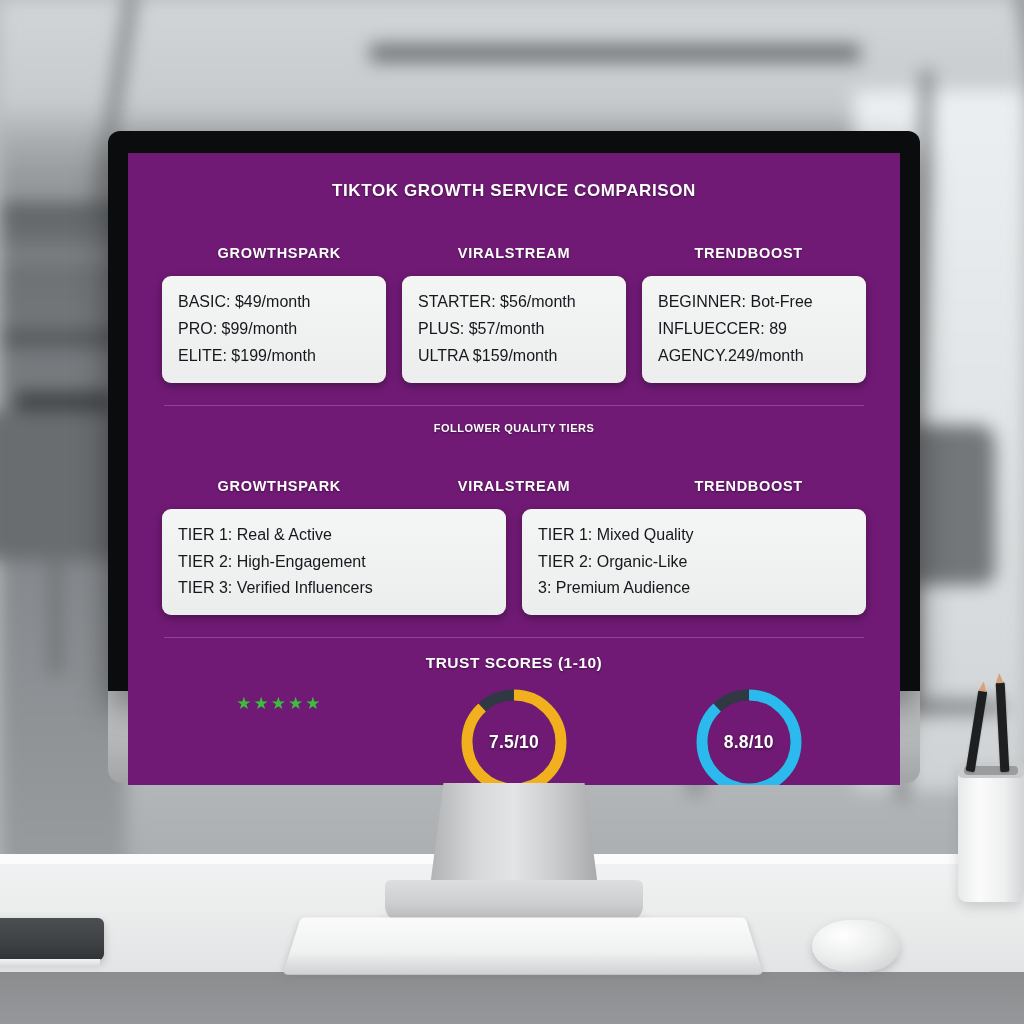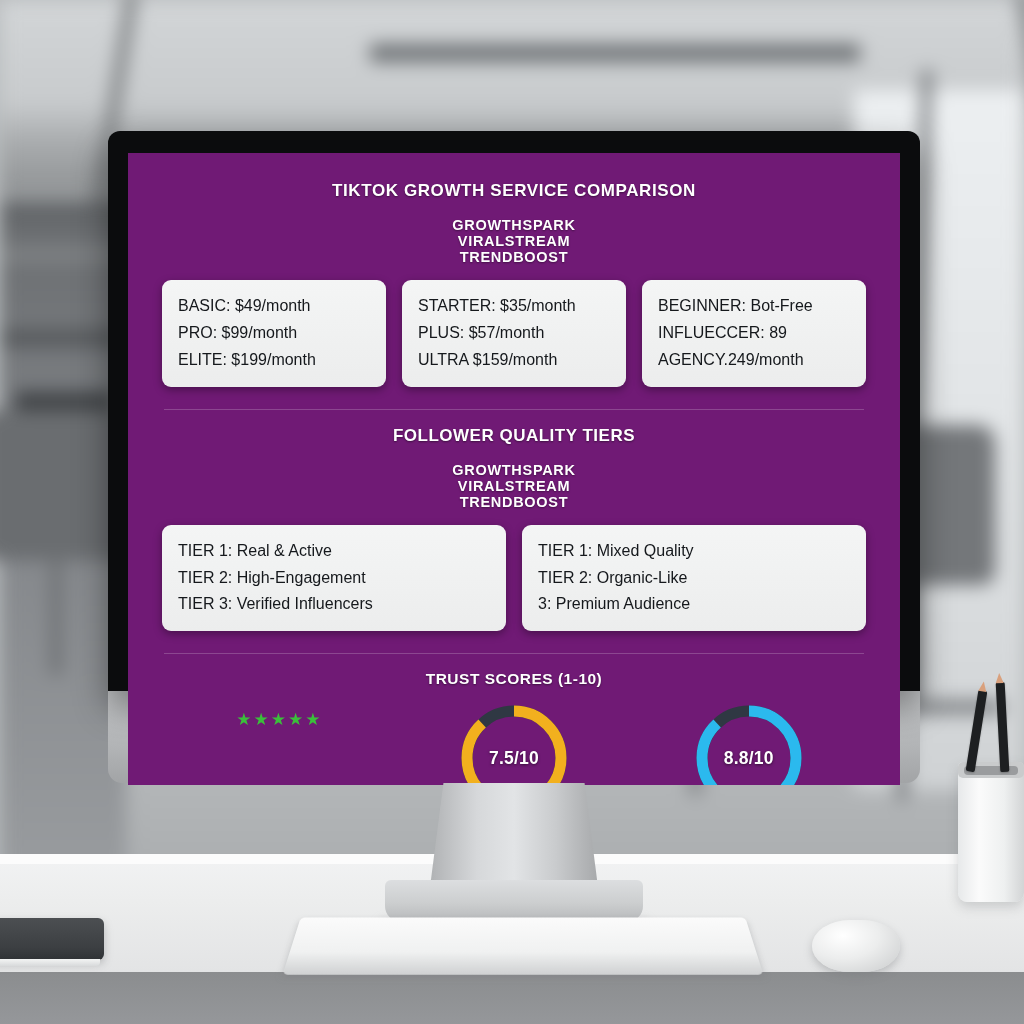--- a/index.html
+++ b/index.html
@@ -122,21 +122,21 @@
   
   .panel { position:absolute; inset:0; padding:28px 34px 0 34px; }
 
   .main-title {
     text-align:center; color:#ffffff;
     font-size:17px; font-weight:bold; letter-spacing:.6px;
     text-shadow:0 1px 2px rgba(0,0,0,.45);
   }
 
   .col-heads {
-    display:flex; margin-top:16px;flex-direction:column;
+    display:flex; margin-top:44px;
   }
   .col-heads > div {
     flex:1; text-align:center; color:#ffffff;
     font-size:14.5px; font-weight:bold; letter-spacing:.7px;
     text-shadow:0 1px 2px rgba(0,0,0,.40);
   }
 
   .cards {
     display:flex; gap:16px; margin-top:15px;
   }
@@ -151,21 +151,21 @@
     color:#15181c; font-size:16px; line-height:1.68; white-space:nowrap;
   }
 
   .divider {
     height:1px; margin:22px 2px 0 2px;
     background:rgba(255,255,255,.20);
   }
 
   .section-title {
     text-align:center; color:#ffffff;
-    font-size:17px; font-weight:bold; letter-spacing:.5px;
+    font-size:11px; font-weight:bold; letter-spacing:.5px;
     margin-top:16px;
     text-shadow:0 1px 2px rgba(0,0,0,.45);
   }
 
   
   .trust-title {
     text-align:center; color:#ffffff;
     font-size:15.5px; font-weight:bold; letter-spacing:.5px;
     margin-top:16px;
     text-shadow:0 1px 2px rgba(0,0,0,.45);
@@ -288,21 +288,21 @@
           <div>TRENDBOOST</div>
         </div>
 
         <div class="cards">
           <div class="card">
             <div class="row">BASIC: $49/month</div>
             <div class="row">PRO: $99/month</div>
             <div class="row">ELITE: $199/month</div>
           </div>
           <div class="card">
-            <div class="row">STARTER: $35/month</div>
+            <div class="row">STARTER: $56/month</div>
             <div class="row">PLUS: $57/month</div>
             <div class="row">ULTRA $159/month</div>
           </div>
           <div class="card">
             <div class="row">BEGINNER: Bot-Free</div>
             <div class="row">INFLUECCER: 89</div>
             <div class="row">AGENCY.249/month</div>
           </div>
         </div>
 

